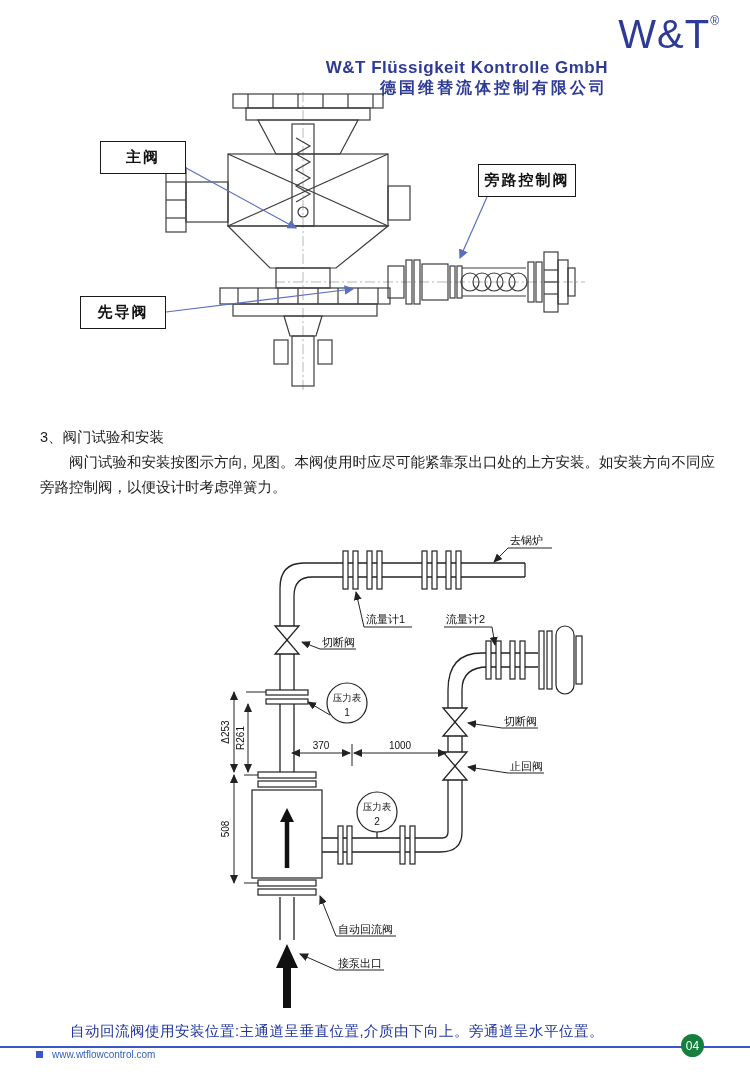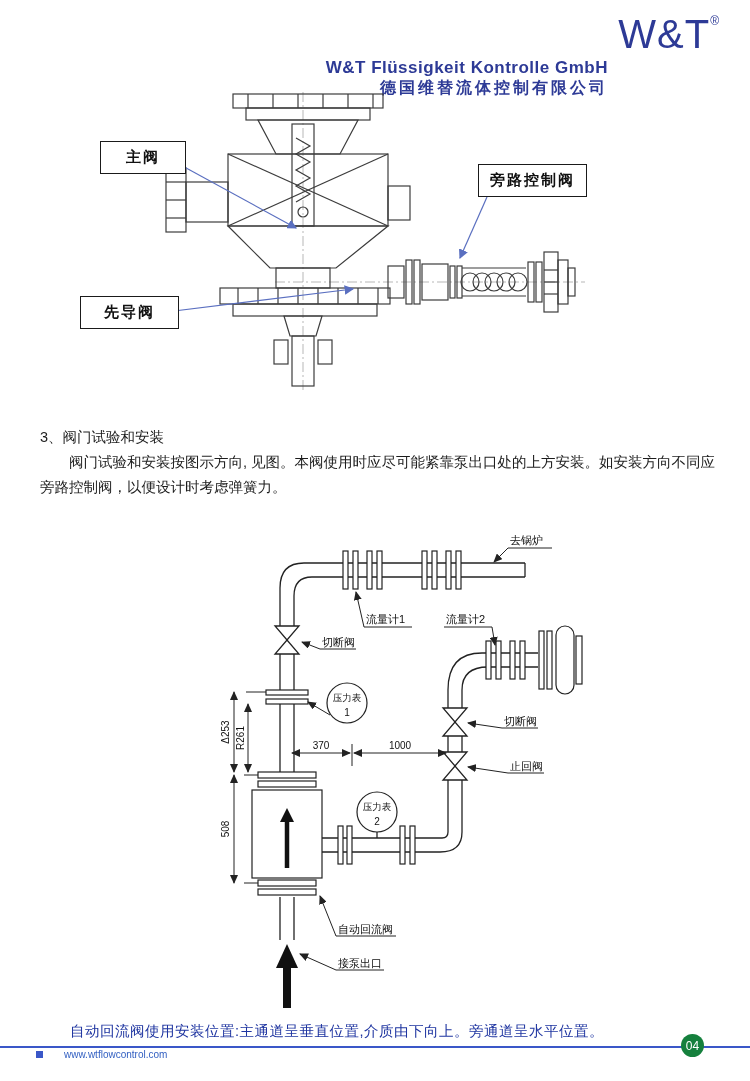--- a/index.html
+++ b/index.html
@@ -11,34 +11,34 @@
   .company { position:absolute; top:20px; left:0; width:608px; text-align:right; color:#2d3a96; }
   .company-de { font-size:17px; font-weight:bold; letter-spacing:0.5px;margin-top:38px; }
   .company-cn { font-size:16px; font-weight:bold; letter-spacing:3px; }
   .logo { position:absolute; top:12px; right:30px; color:#2d3a96; font-weight:normal; font-size:40px; letter-spacing:1px; }
   .logo .reg { font-size:12px; vertical-align:top; position:relative; top:2px; }
 
   
   .vlabel { position:absolute; border:1.6px solid #1a1a1a; background:#fff; font-size:15px; font-weight:bold;
             color:#111; display:flex; align-items:center; justify-content:center; letter-spacing:2px; }
   #lbl-main   { left:80px;  top:141px; width:86px;  height:33px;margin-left:20px; }
-  #lbl-bypass { left:478px; top:164px; width:109px; height:33px; }
-  #lbl-pilot  { left:80px;  top:296px; width:99px;  height:33px; }
+  #lbl-bypass { left:478px; top:164px; width:98px; height:33px; }
+  #lbl-pilot  { left:80px;  top:296px; width:86px;  height:33px; }
 
   
   .sectionText { position:absolute; left:40px; top:425px; width:682px; font-size:14.5px; color:#1c1c1c; line-height:25px; }
   .sectionText .ind { text-indent:2em; }
 
   
   .caption { position:absolute; left:70px; top:1022px; width:600px; font-size:14.5px; color:#1e34a0; letter-spacing:0.5px; }
 
   
   .footer-rule { position:absolute; left:0; top:1046px; width:750px; height:2px; background:#3a57c8; }
   .footer-sq { position:absolute; left:36px; top:1051px; width:7px; height:7px; background:#3a57c8; }
-  .footer-link { position:absolute; left:64px; top:1049px; font-size:10px; color:#3360c2; }
+  .footer-link { position:absolute; left:52px; top:1049px; font-size:10px; color:#3360c2; }
   .page-badge { position:absolute; left:681px; top:1034px; width:23px; height:23px; border-radius:50%;
                 background:#15803d; color:#fff; font-size:12px; display:flex; align-items:center; justify-content:center; }
 
   svg { position:absolute; }
   svg text { font-family:"Liberation Sans","DejaVu Sans",sans-serif; fill:#111; }
   .draw { stroke:#3c3c3c; stroke-width:1.2; fill:none; }
   .pipe { stroke:#222; stroke-width:1.3; fill:none; }
   .bar  { stroke:#222; stroke-width:1.2; fill:#fff; }
   .lead { stroke:#222; stroke-width:1; fill:none; }
   .dim  { stroke:#222; stroke-width:1; fill:none; }

